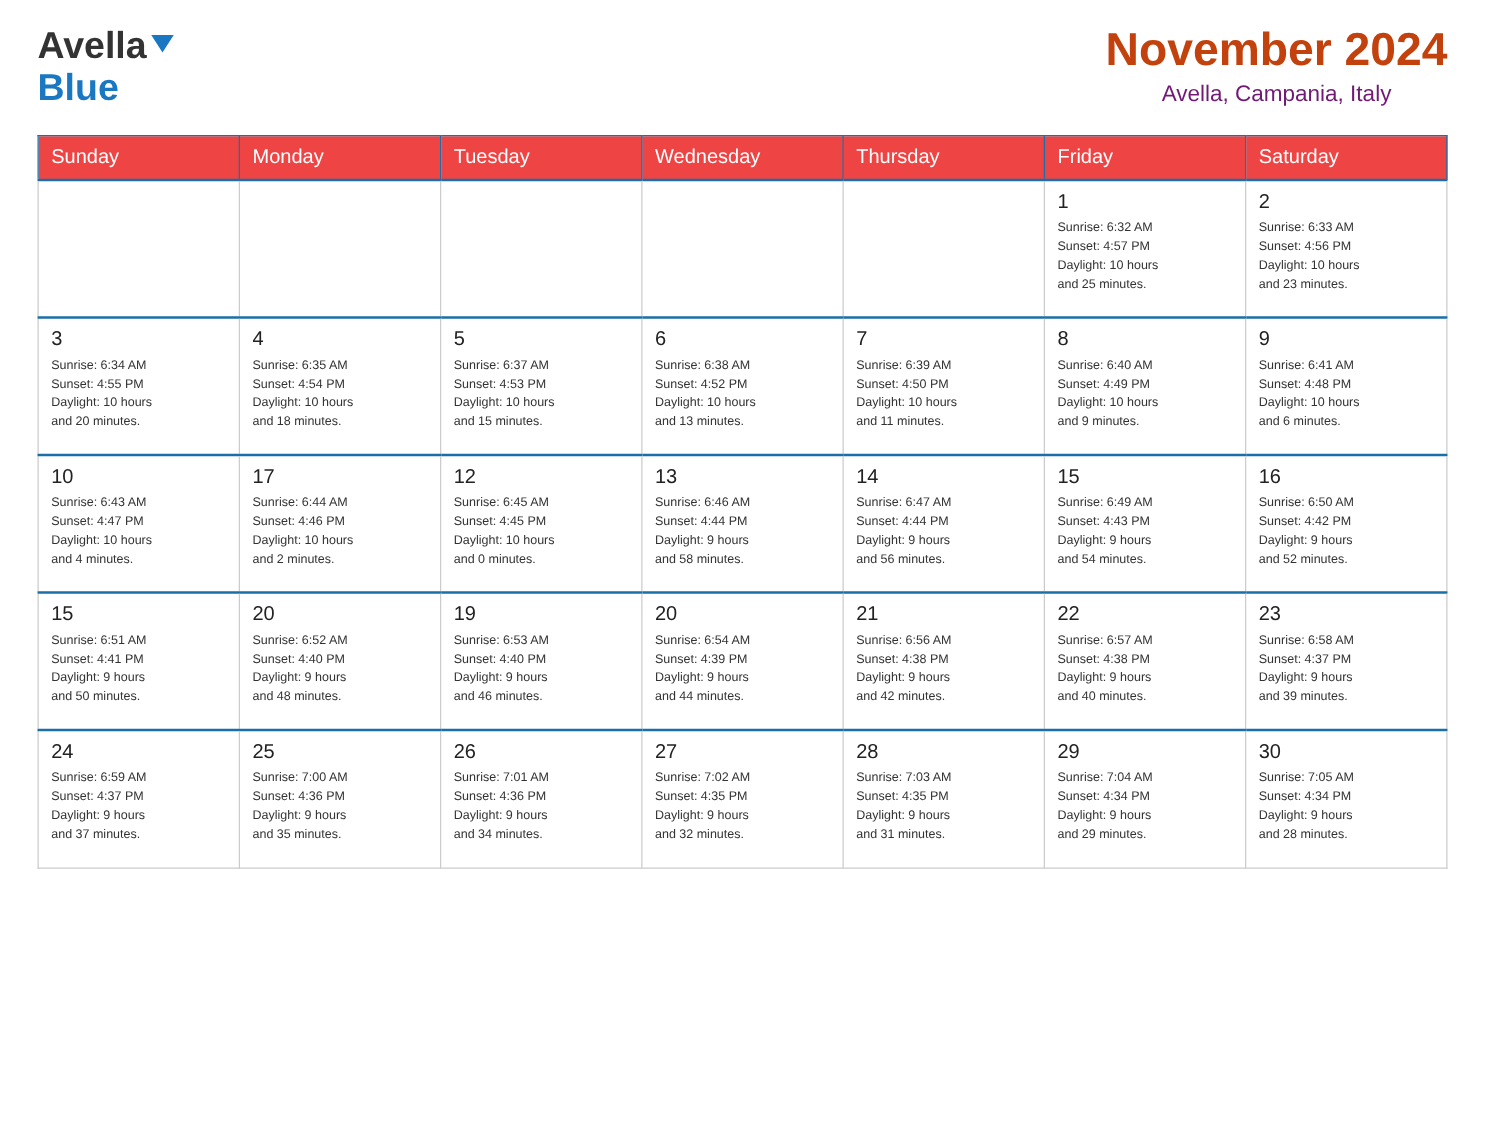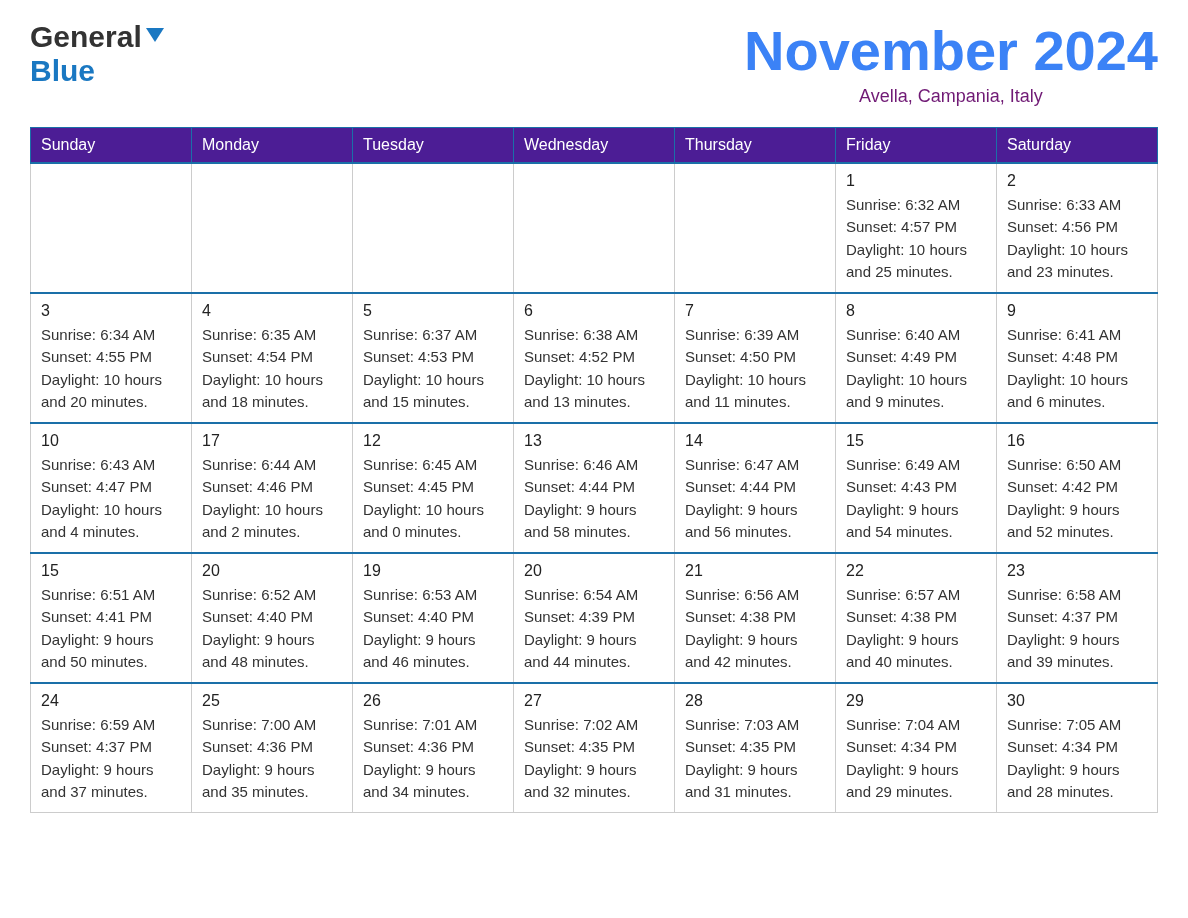--- a/index.html
+++ b/index.html
@@ -18,38 +18,38 @@
     }
     .logo {
       display: flex;
       flex-direction: column;
       align-items: flex-start;
     }
     .title-area {
       text-align: right;
     }
     .month-title {
-      font-size: 56px;
+      font-size: 37px;
       font-weight: bold;
-      color: #3b82f6;
+      color: #c2410c;
       line-height: 1.1;
     }
     .location-title {
       font-size: 18px;
       color: #701a75;
       margin-top: 4px;
       text-align: center;
     }
     .calendar-table {
       width: 100%;
       border-collapse: collapse;
       table-layout: fixed;
     }
     .calendar-table th {
-      background-color: #4c1d95;
+      background-color: #ef4444;
       color: #fff;
       padding: 8px 10px;
       text-align: left;
       font-size: 16px;
       font-weight: normal;
       border: 1px solid #1a6fa8;
     }
     .calendar-table td {
       vertical-align: top;
       padding: 8px 10px;
@@ -63,21 +63,21 @@
       border-top: 2px solid #1a6fa8;
     }
     .day-number {
       font-size: 16px;
       font-weight: normal;
       color: #222;
       display: block;
       margin-bottom: 4px;
     }
     .day-info {
-      font-size: 15px;
+      font-size: 10px;
       line-height: 1.5;
       color: #333;
     }
     .empty-cell {
       background: #fff;
     }
     .logo-row {
       display: flex;
       align-items: center;
     }
@@ -97,21 +97,21 @@
       position: relative;
       top: 0px;
     }
   </style>
 </head>
 <body>
 
 <div class="header-area">
   <div class="logo">
     <div class="logo-row">
-      <span class="logo-text-general">General</span>
+      <span class="logo-text-general">Avella</span>
       <span class="logo-arrow">
         <svg width="22" height="22" viewBox="0 0 22 22">
           <polygon points="2,4 20,4 11,18" fill="#1a78c2"></polygon>
         </svg>
       </span>
     </div>
     <div>
       <span class="logo-text-blue">Blue</span>
     </div>
   </div>

